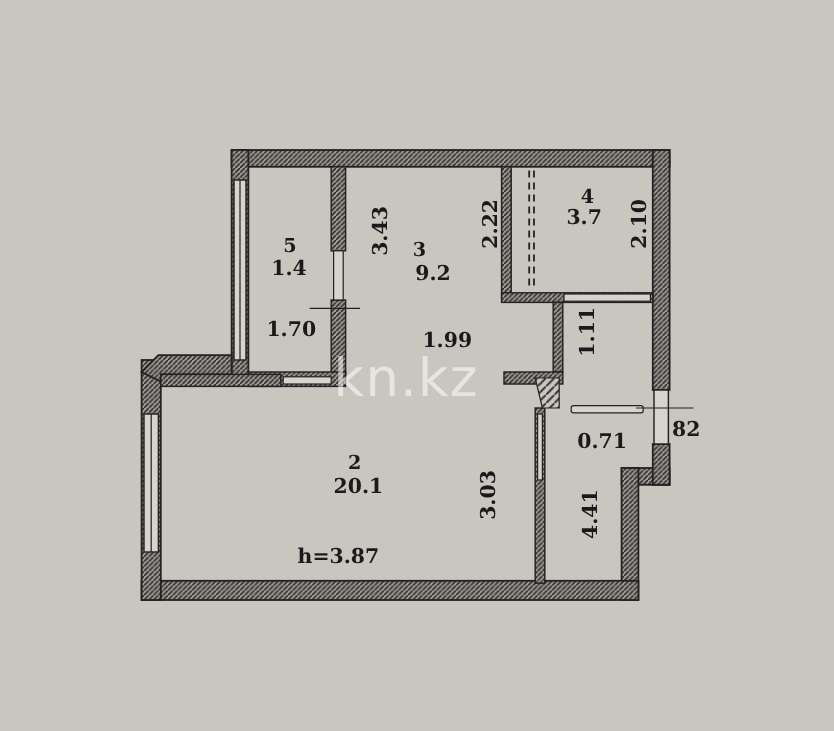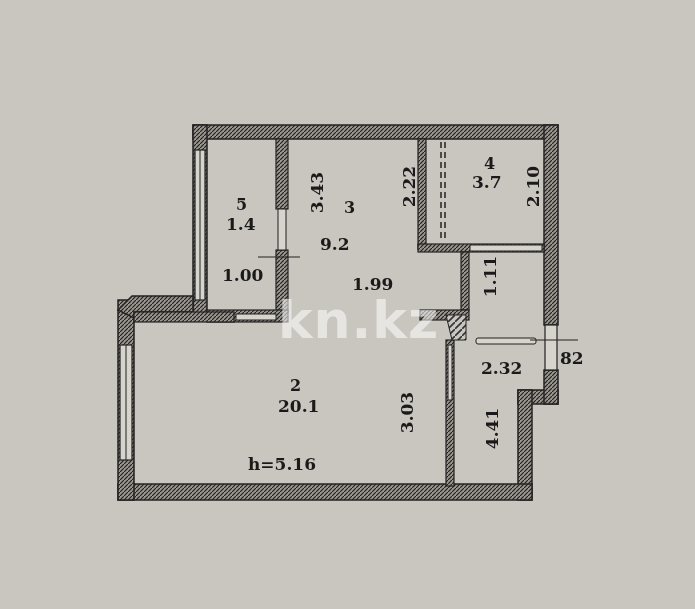--- a/index.html
+++ b/index.html
@@ -1,21 +1,21 @@
 <!DOCTYPE html>
 <html><head>
 <meta charset="utf-8">
 <style>
   html, body { margin:0; padding:0; }
   body { width:695px; height:609px; background:#c9c5bf; position:relative; overflow:hidden; font-family:"DejaVu Serif", serif; }
   #plan { position:absolute; left:0; top:0; width:695px; height:609px; }
   .lbl { position:absolute; font-family:"DejaVu Serif", serif; font-weight:bold; color:#1a1a1a; font-size:17px; line-height:1; white-space:nowrap; }
   .num { font-size:16px; }
   .vert { transform:rotate(-90deg); transform-origin:center center; }
-  .wm { position:absolute; font-family:"DejaVu Sans", sans-serif; font-weight:bold; color:rgba(255,255,255,0.55); font-size:52px; letter-spacing:1px; }
+  .wm { position:absolute; font-family:"DejaVu Sans", sans-serif; font-weight:normal; color:rgba(255,255,255,0.55); font-size:44px; letter-spacing:1px; }
 </style>
 </head>
 <body>
 
 <svg id="plan" viewBox="0 0 695 609" xmlns="http://www.w3.org/2000/svg">
   <defs>
     <pattern id="hatch" width="4" height="4" patternUnits="userSpaceOnUse">
       <rect width="4" height="4" fill="#9a9690"></rect>
       <path d="M0 4 L4 0" stroke="#222" stroke-width="1.2"></path>
     </pattern>
@@ -98,31 +98,31 @@
     <line x1="530" y1="340" x2="578" y2="340"></line>
   </g>
 </svg>
 
 <div class="wm" style="left:278px; top:290px;">kn.kz</div>
 
 <div class="lbl num" style="left:236px; top:197px;">5</div>
 <div class="lbl" style="left:226px; top:216px;">1.4</div>
 
 <div class="lbl num" style="left:344px; top:200px;">3</div>
-<div class="lbl" style="left:320px; top:220px;margin-top:16px;">9.2</div>
+<div class="lbl" style="left:346px; top:220px;">9.2</div>
 
 <div class="lbl num" style="left:484px; top:156px;">4</div>
 <div class="lbl" style="left:472px; top:174px;">3.7</div>
 
 <div class="lbl num" style="left:290px; top:378px;">2</div>
 <div class="lbl" style="left:278px; top:398px;">20.1</div>
 
 <div class="lbl vert" style="left:297px; top:184px;">3.43</div>
 <div class="lbl vert" style="left:389px; top:178px;">2.22</div>
 <div class="lbl vert" style="left:513px; top:178px;">2.10</div>
-<div class="lbl" style="left:222px; top:267px;">1.00</div>
+<div class="lbl" style="left:222px; top:267px;">1.70</div>
 <div class="lbl" style="left:352px; top:276px;">1.99</div>
 <div class="lbl vert" style="left:470px; top:268px;">1.11</div>
-<div class="lbl" style="left:481px; top:360px;">2.32</div>
+<div class="lbl" style="left:481px; top:360px;">0.71</div>
 <div class="lbl" style="left:560px; top:350px;">82</div>
 <div class="lbl vert" style="left:387px; top:404px;">3.03</div>
 <div class="lbl vert" style="left:472px; top:420px;">4.41</div>
-<div class="lbl" style="left:248px; top:456px;">h=5.16</div>
+<div class="lbl" style="left:248px; top:456px;">h=3.87</div>
 
 </body></html>

